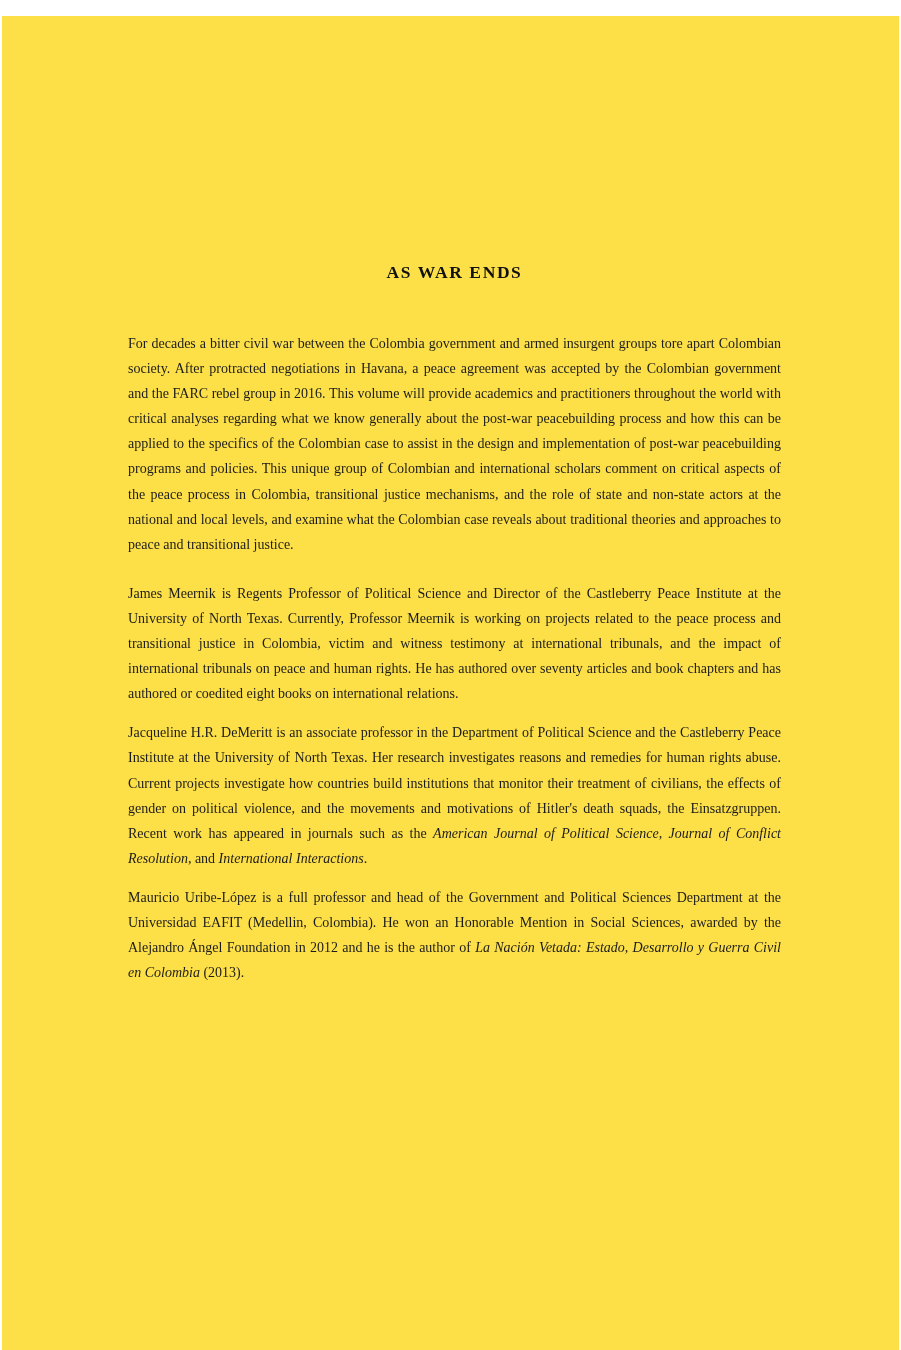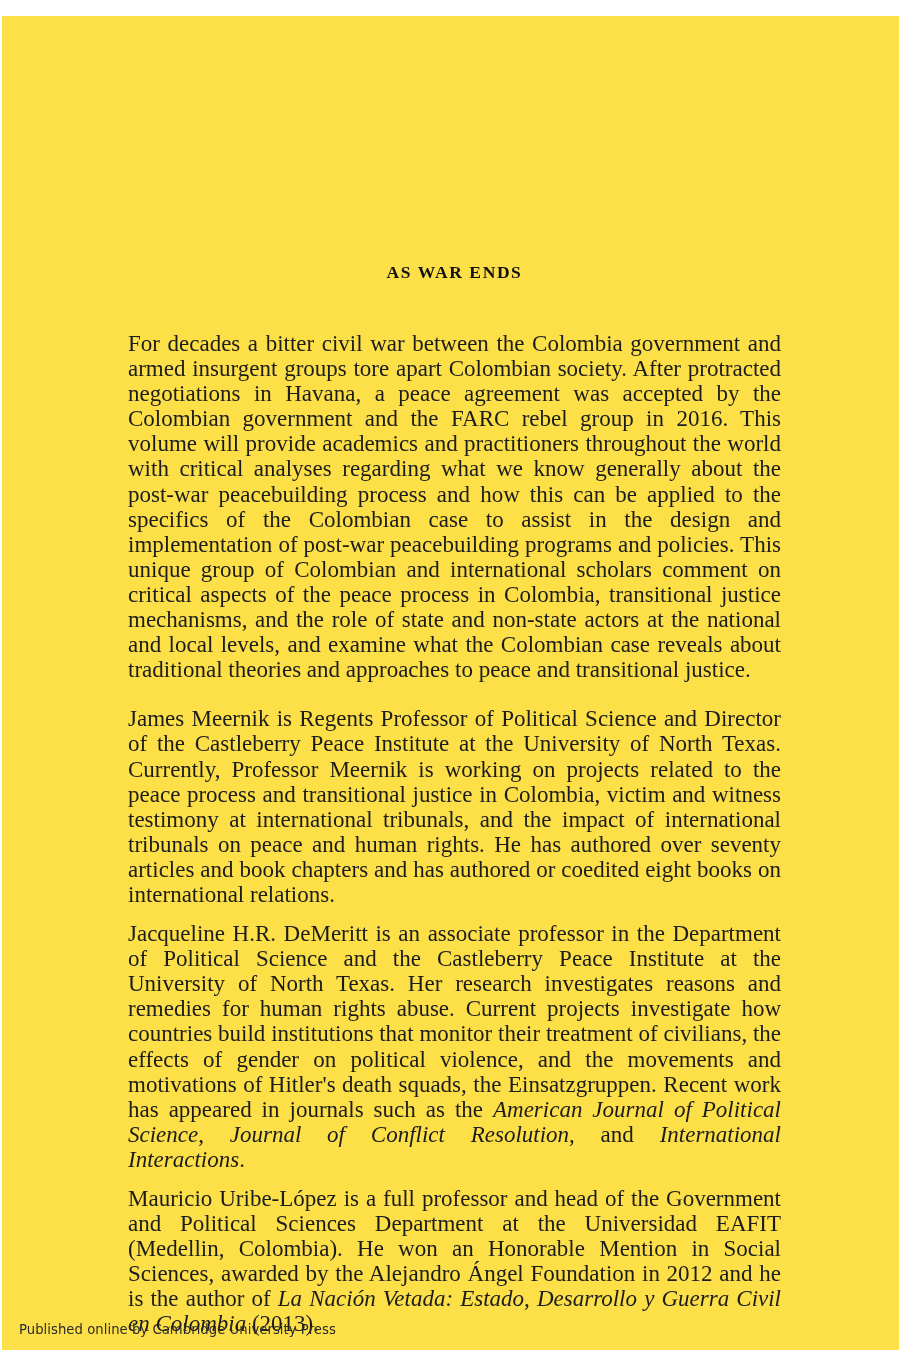--- a/index.html
+++ b/index.html
@@ -38,21 +38,21 @@
     font-weight: bold;
     font-size: 17.5px;
     letter-spacing: 1.6px;
     text-align: center;
     color: #111111;
     margin: 0 0 48px 0;
     line-height: 1.2;
   }
 
   .para {
-    font-size: 23px;
+    font-size: 14px;
     line-height: 25.1px;
     text-align: justify;
     text-justify: inter-word;
     margin: 0;
     color: #1c1c1c;
     hyphens: manual;
     -webkit-hyphens: manual;
   }
 
   
@@ -104,15 +104,14 @@
       <p class="para bio first">James Meernik is Regents Professor of Political Science and Director of the Castleberry Peace Institute at the University of North Texas. Currently, Professor Meernik is working on projects related to the peace process and transitional justice in Colombia, victim and witness testimony at international tribunals, and the impact of international tribunals on peace and human rights. He has authored over seventy articles and book chapters and has authored or coedited eight books on international relations.</p>
 
       <p class="para bio"><span>Jacqueline H.R. DeMeritt is an associate professor in the Department of Political Science and the Castleberry Peace Institute at the University of North Texas. Her research investigates reasons and remedies for human rights abuse. Current projects investigate how countries build institutions that monitor their treatment of civilians, the effects of gender on political violence, and the movements and motivations of Hitler's death squads, the Einsatzgruppen. Recent work has appeared in journals such as the </span><em class="title-italic">American Journal of Political Science</em><span>, </span><em class="title-italic">Journal of Conflict Resolution</em><span>, and </span><em class="title-italic">International Interactions</em><span>.</span></p>
 
       <p class="para bio"><span>Mauricio Uribe-López is a full professor and head of the Government and Political Sciences Department at the Universidad EAFIT (Medellin, Colombia). He won an Honorable Mention in Social Sciences, awarded by the Alejandro Ángel Foundation in 2012 and he is the author of </span><em class="title-italic">La Nación Vetada: Estado, Desarrollo y Guerra Civil en Colombia</em><span> (2013).</span></p>
 
     </div>
 
   </div>
 
-  <div class="footer-credit">Published online by Cambridge University Press</div>
 
 </div>
 
 </body></html>

